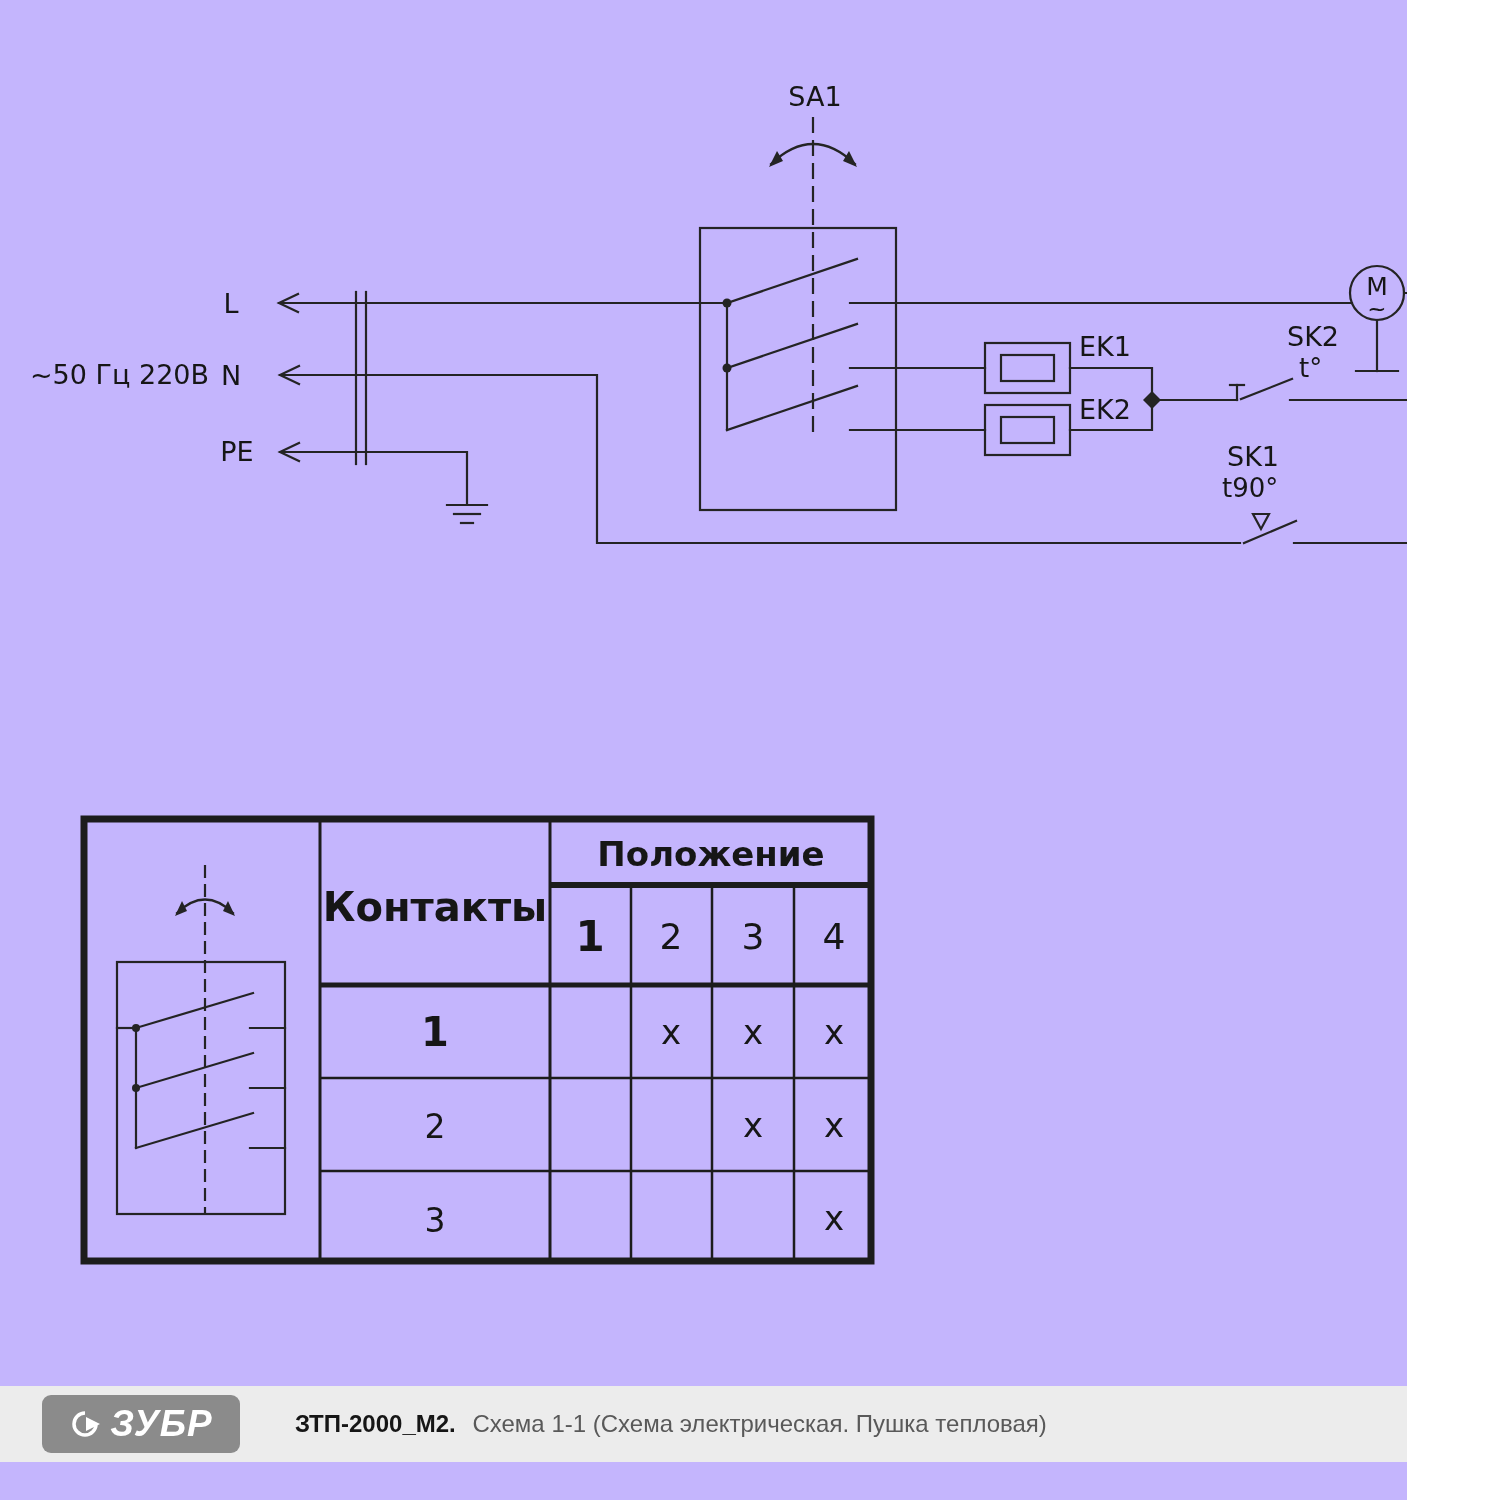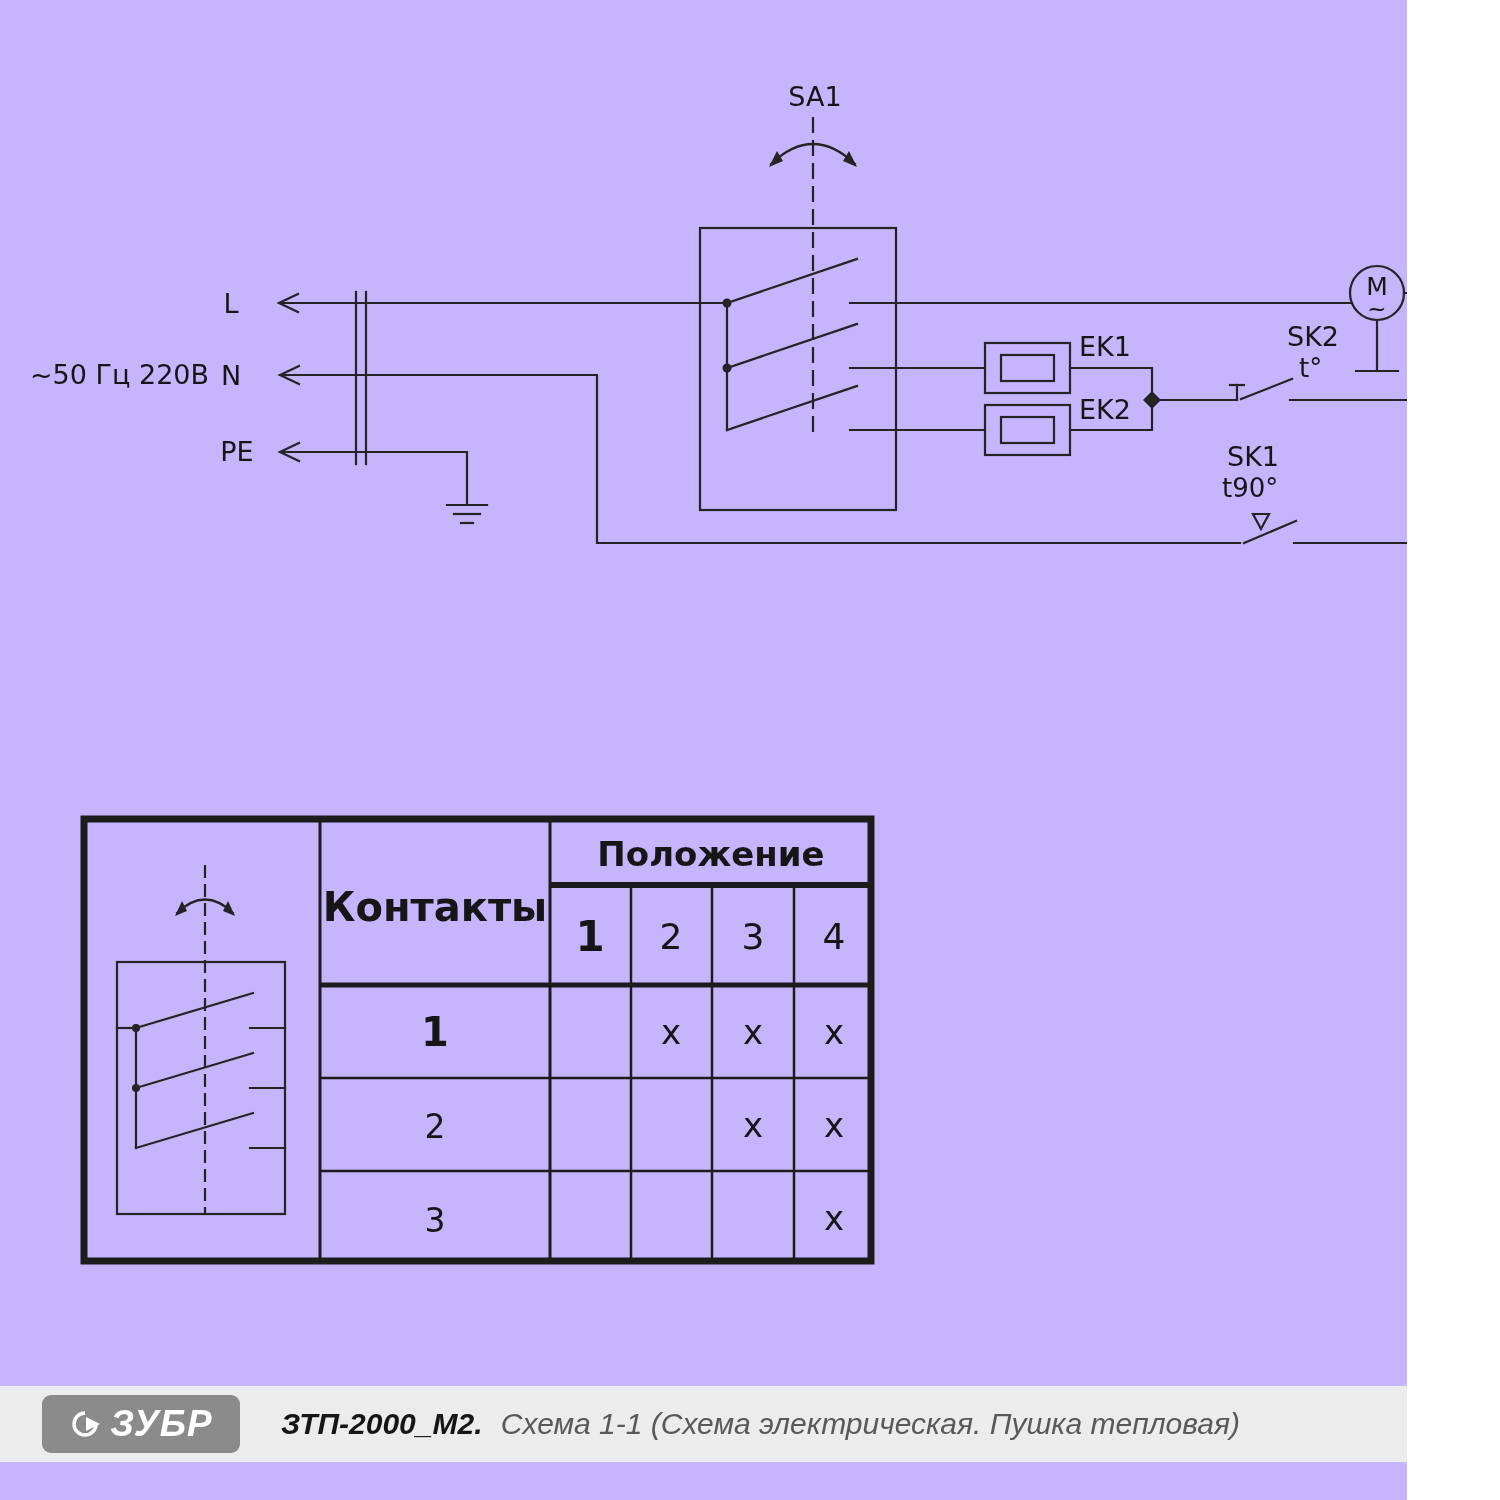--- a/index.html
+++ b/index.html
@@ -9,21 +9,21 @@
   .ln { stroke:#242424; stroke-width:2.2; fill:none; stroke-linecap:square; }
   .thick { stroke:#1c1c1c; fill:none; }
   .dot { fill:#242424; stroke:none; }
   .fillshape { fill:#242424; stroke:none; }
   .txt { fill:#161616; font-family:"DejaVu Sans",sans-serif; }
   .section-title { position:absolute; left:153px; top:733px; font-size:41px; font-weight:600; color:#1b1b1b; white-space:nowrap; }
   .legend { position:absolute; left:918px; top:833px; font-size:30px; line-height:50px; color:#131313; white-space:nowrap; }
   .footer-bar { position:absolute; left:0; top:1386px; width:1500px; height:76px; background:#ececec; display:flex; align-items:center; }
   .brand-box { margin-left:42px; width:198px; height:58px; background:#8b8b8b; border-radius:9px; display:flex; align-items:center; justify-content:center; gap:9px; flex:0 0 auto; }
   .brand-text { color:#ffffff; font-size:37px; font-weight:bold; font-style:italic; letter-spacing:1px; font-family:"Liberation Sans",sans-serif; }
-  .footer-caption { margin-left:41px; font-size:30px; font-family:"Liberation Sans",sans-serif; white-space:nowrap;font-style:italic; }
+  .footer-caption { margin-left:55px; font-size:24px; font-family:"Liberation Sans",sans-serif; white-space:nowrap; }
   .footer-caption .model { font-weight:bold; color:#161616; }
   .footer-caption .desc { color:#595959; margin-left:10px; }
 </style>
 </head>
 <body>
 
 <div class="stage">
 
   <svg class="draw" width="1500" height="1500" viewBox="0 0 1500 1500">
 

